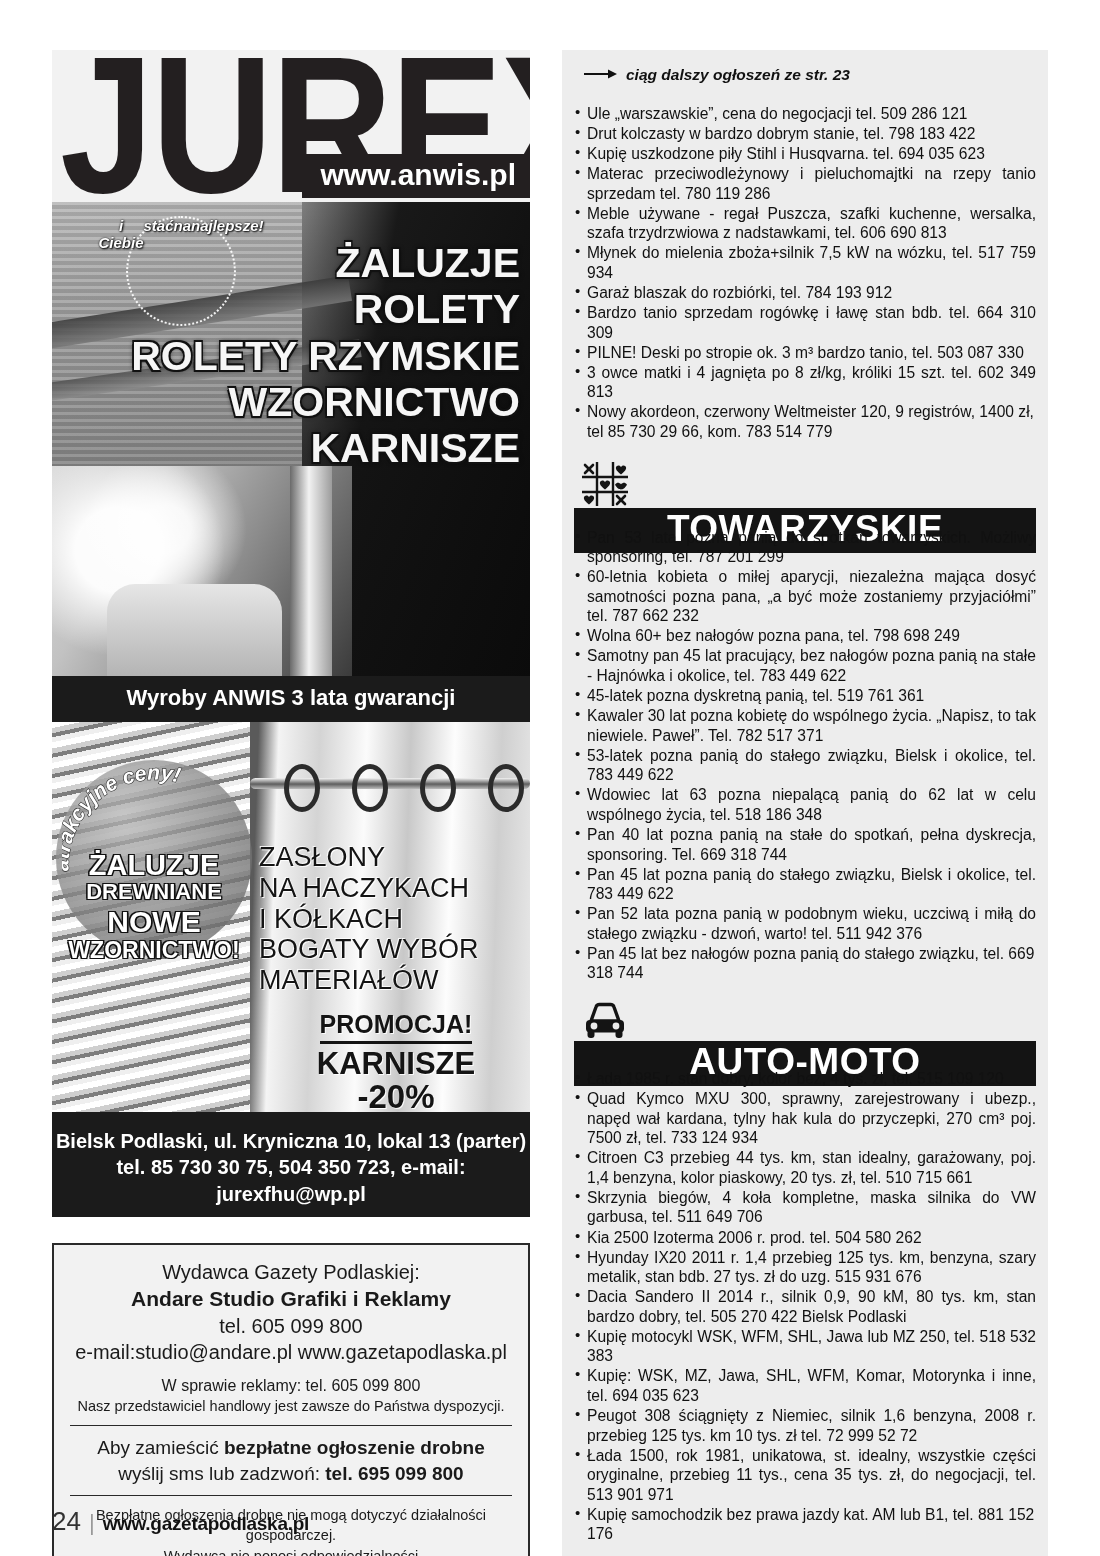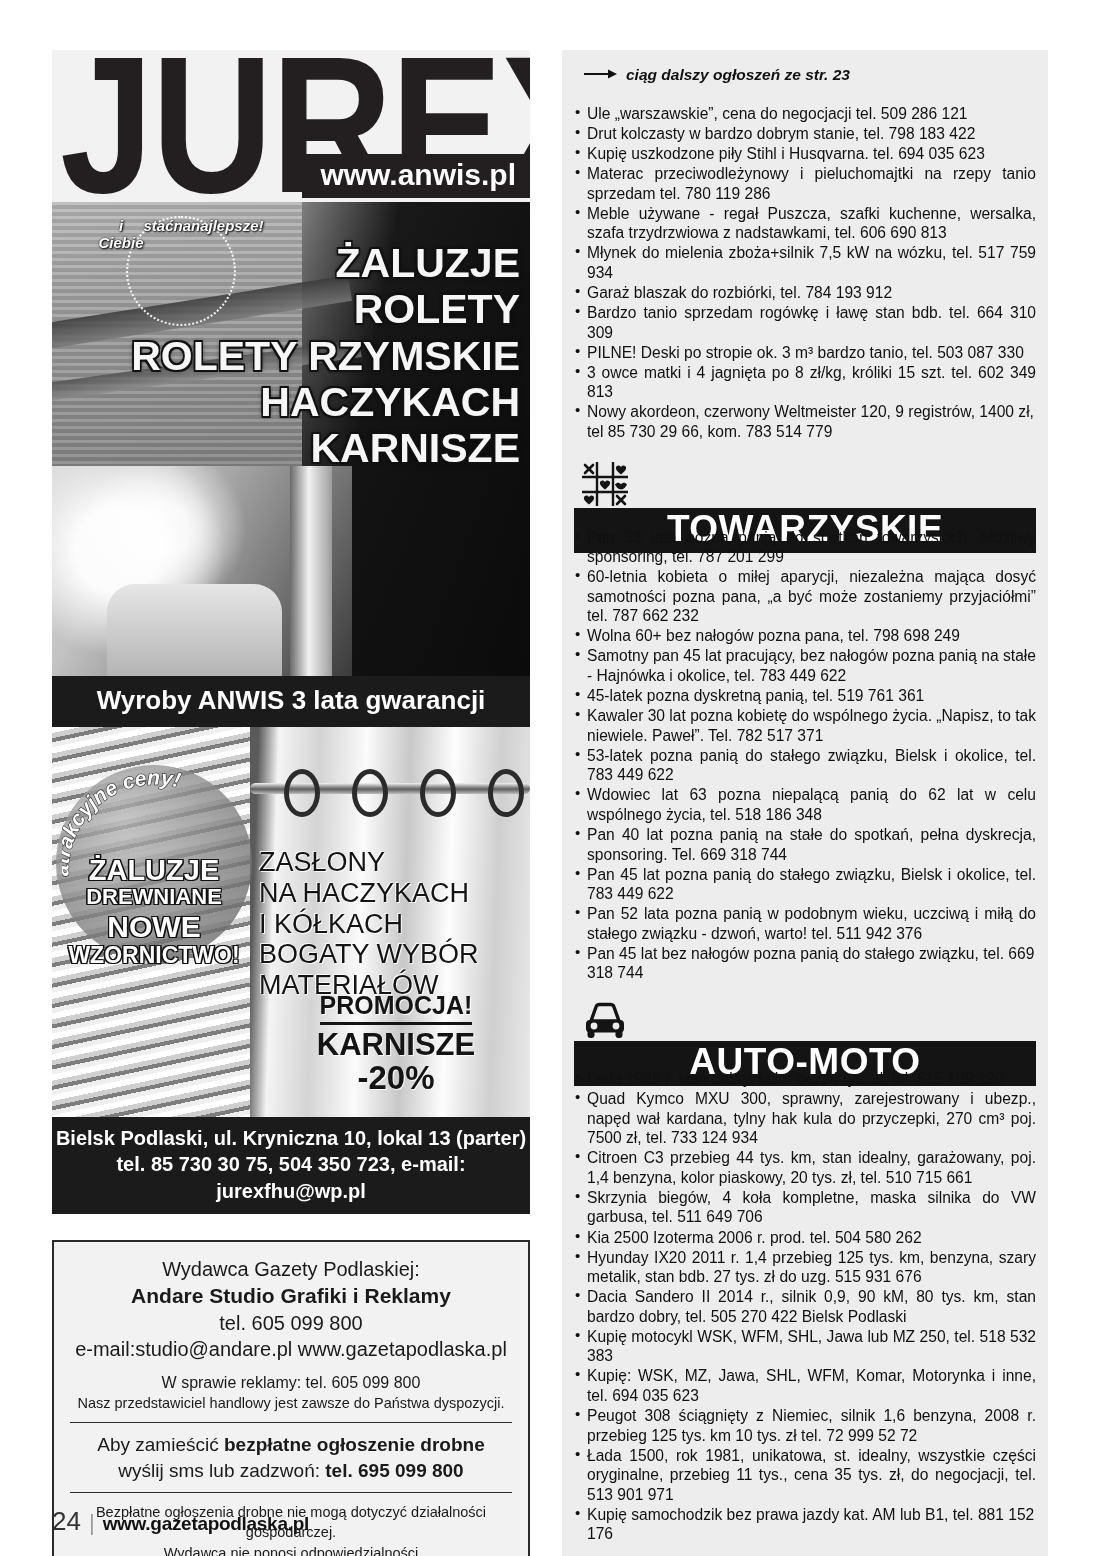--- a/index.html
+++ b/index.html
@@ -163,21 +163,21 @@
   }
   .product-list ul { margin: 0; padding: 0; }
 
   
   .guarantee-band {
     width: 478px;
     background: #1b1b1b;
     color: #ffffff;
     text-align: center;
     font-weight: bold;
-    font-size: 26px;
+    font-size: 22px;
     padding: 9px 0 11px 0;
     box-sizing: border-box;
   }
 
   
   .ad-lower {
     position: relative;
     width: 478px;
     height: 390px;
     overflow: hidden;
@@ -260,21 +260,21 @@
     width: 250px;
     text-align: left;
     z-index: 6;
     color: #141414;
     font-weight: normal;
     text-shadow: 1px 1px 0 rgba(255,255,255,.9), -1px -1px 0 rgba(255,255,255,.85);
   }
   .zaslony-block .zl { font-size: 27px; line-height: 1.14; }
   .promo-block {
     position: absolute;
-    right: 14px; top: 264px;
+    right: 14px; top: 288px;
     width: 240px;
     text-align: center;
     z-index: 6;
     color: #141414;
     font-weight: bold;
     text-shadow: 1px 1px 0 rgba(255,255,255,.9);
   }
   .promo-block .p1 {
     font-size: 25px;
     border-bottom: 3px solid #141414;
@@ -286,21 +286,21 @@
 
   
   .contact-band {
     width: 478px;
     background: #1b1b1b;
     color: #ffffff;
     text-align: center;
     font-weight: bold;
     font-size: 20px;
     line-height: 1.32;
-    padding: 8px 0 10px 0;
+    padding: 16px 0 10px 0;
     box-sizing: border-box;
   }
 
   
   .publisher-box {
     margin-top: 26px;
     width: 478px;
     box-sizing: border-box;
     border: 2px solid #2a2a2a;
     background: #f2f2f2;
@@ -439,21 +439,21 @@
         <span>stać</span>
         <span>na</span>
         <span>najlepsze!</span>
       </div>
 
       <div class="product-list">
         <ul>
           <li>ŻALUZJE</li>
           <li>ROLETY</li>
           <li>ROLETY RZYMSKIE</li>
-          <li>HACZYKACH</li>
+          <li>WZORNICTWO</li>
           <li>KARNISZE</li>
         </ul>
       </div>
     </div>
 
     <div class="guarantee-band">Wyroby ANWIS 3 lata gwarancji</div>
 
     <div class="ad-lower">
       <div class="lower-left"></div>
       <div class="lower-right"></div>

